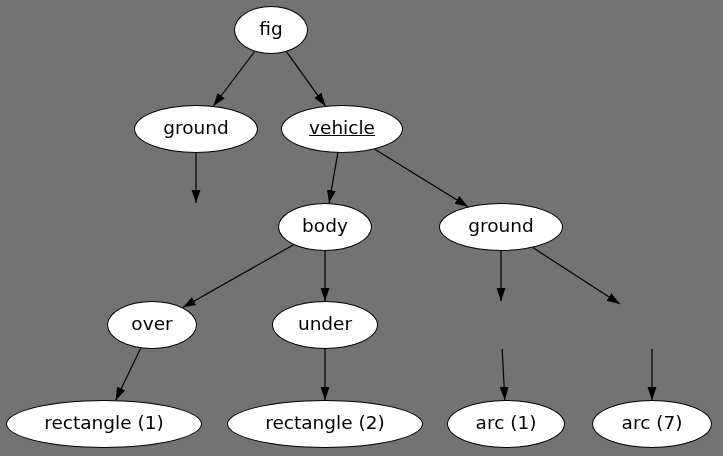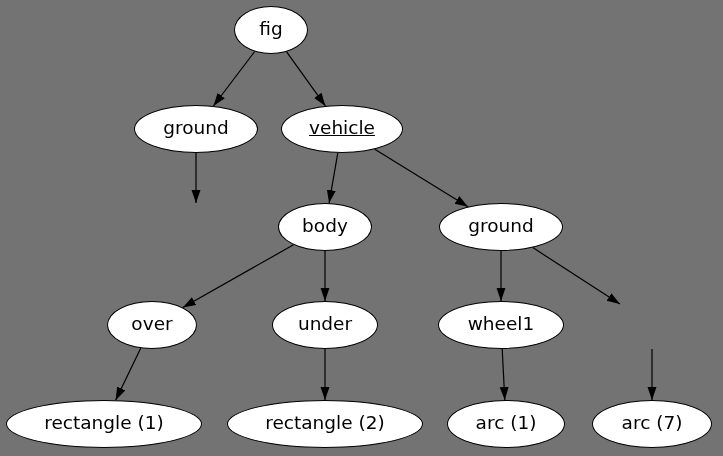--- a/index.html
+++ b/index.html
@@ -85,23 +85,20 @@
     </div>
   <div class="node" style="left:439px; top:203px; width:124px; height:48px;">
       <span class="node-label">ground</span>
     </div>
   <div class="node" style="left:272px; top:301px; width:106px; height:48px;">
       <span class="node-label">under</span>
     </div>
   <div class="node" style="left:107px; top:301px; width:90px;  height:48px;">
       <span class="node-label">over</span>
     </div>
-  <div class="node" style="left:438px; top:301px; width:126px; height:48px;">
-      <span class="node-label">wheel1</span>
-    </div>
   <div class="node" style="left:6px;   top:400px; width:196px; height:48px;">
       <span class="node-label">rectangle (1)</span>
     </div>
   <div class="node" style="left:227px; top:400px; width:196px; height:48px;">
       <span class="node-label">rectangle (2)</span>
     </div>
   <div class="node" style="left:447px; top:400px; width:118px; height:48px;">
       <span class="node-label">arc (1)</span>
     </div>
   <div class="node" style="left:592px; top:400px; width:120px; height:48px;">

